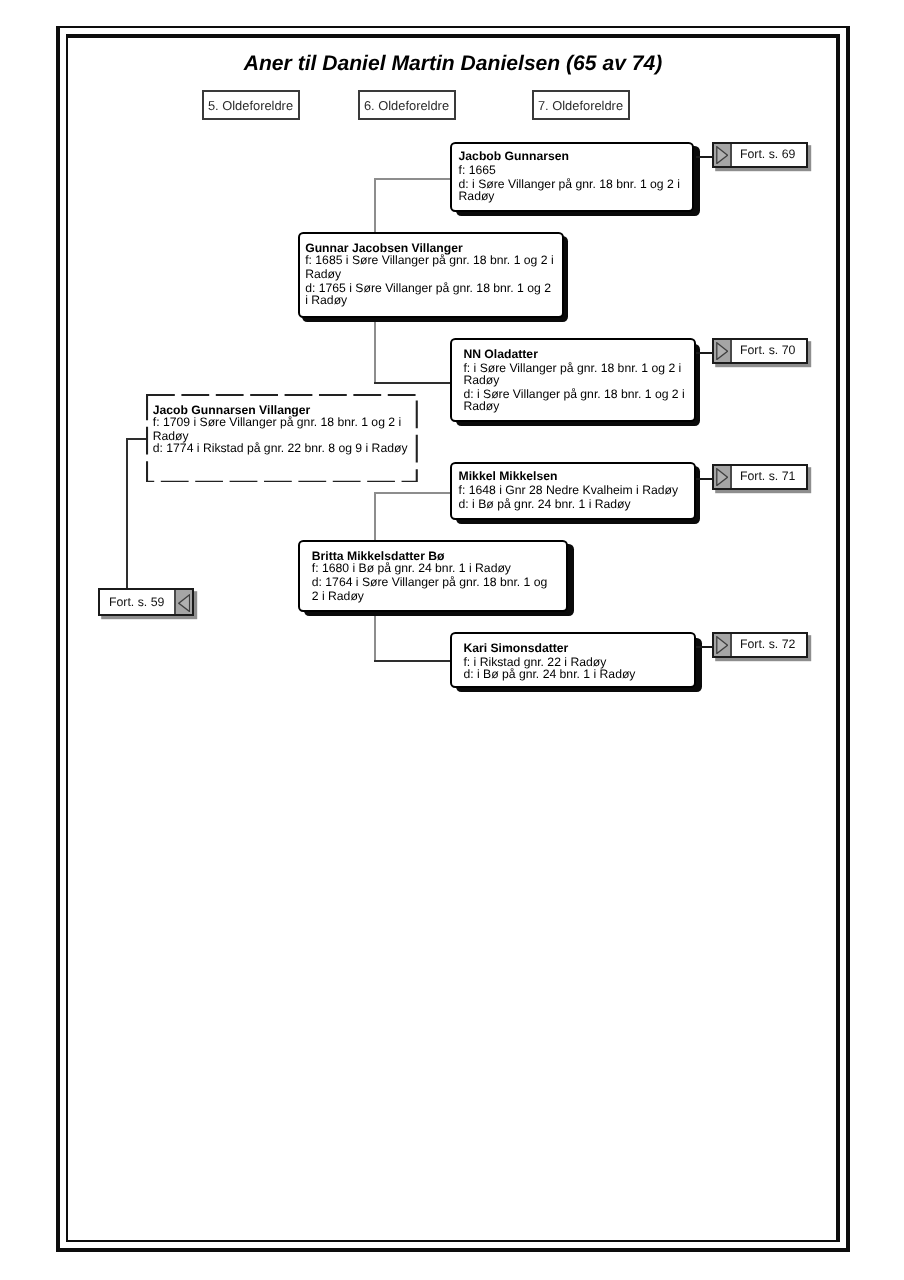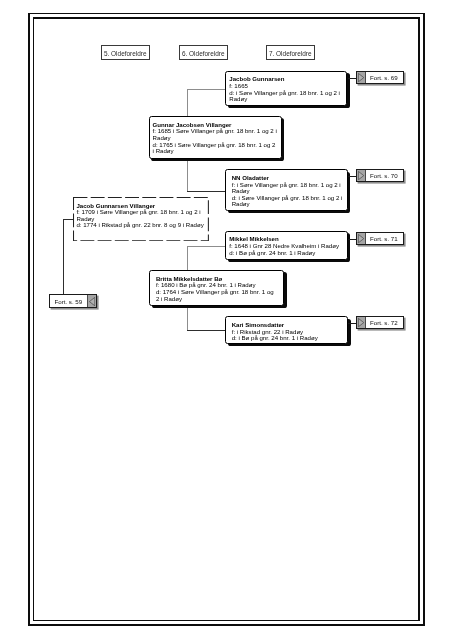--- a/index.html
+++ b/index.html
@@ -56,20 +56,21 @@
     <div class="fedge" style="left:28.1px;top:624.2px;width:396.5px;height:1.6px;"></div>
     <div class="fedge" style="left:28.1px;top:12.7px;width:1.6px;height:613.1px;"></div>
     <div class="fedge" style="left:423px;top:12.7px;width:1.6px;height:613.1px;"></div>
   </div>
   <div>
     <div class="fedge" style="left:33.35px;top:17.45px;width:386.2px;height:1.1px;"></div>
     <div class="fedge" style="left:33.35px;top:620.2px;width:386.2px;height:1.1px;"></div>
     <div class="fedge" style="left:33.35px;top:17.45px;width:1.1px;height:603.85px;"></div>
     <div class="fedge" style="left:418.45px;top:17.45px;width:1.1px;height:603.85px;"></div>
   </div>
+  <div class="title">Aner til Daniel Martin Danielsen (65 av 74)</div>
 
   <div class="genhdr" style="left:101px;top:45.3px;">5. Oldeforeldre</div>
   <div class="genhdr" style="left:179px;top:45.3px;">6. Oldeforeldre</div>
   <div class="genhdr" style="left:266px;top:45.3px;">7. Oldeforeldre</div>
 
   <div class="ln" style="left:187px;top:89.3px;width:1px;height:27.5px;"></div>
   <div class="ln" style="left:187px;top:89.3px;width:39px;height:1px;"></div>
   <div class="ln" style="left:187px;top:158.7px;width:1px;height:32.5px;"></div>
   <div class="ln dk" style="left:187px;top:190.7px;width:39px;height:1px;"></div>
 

